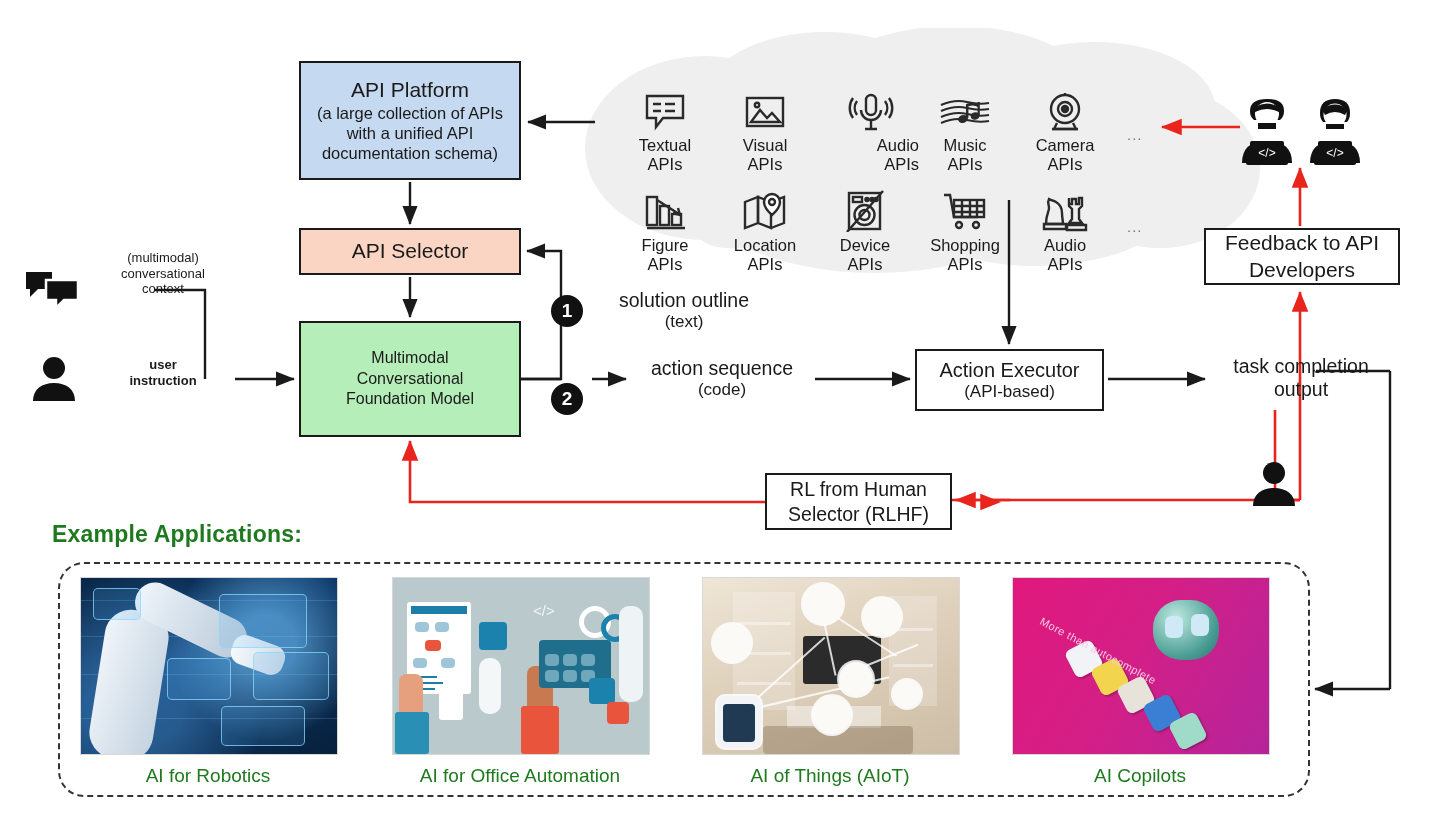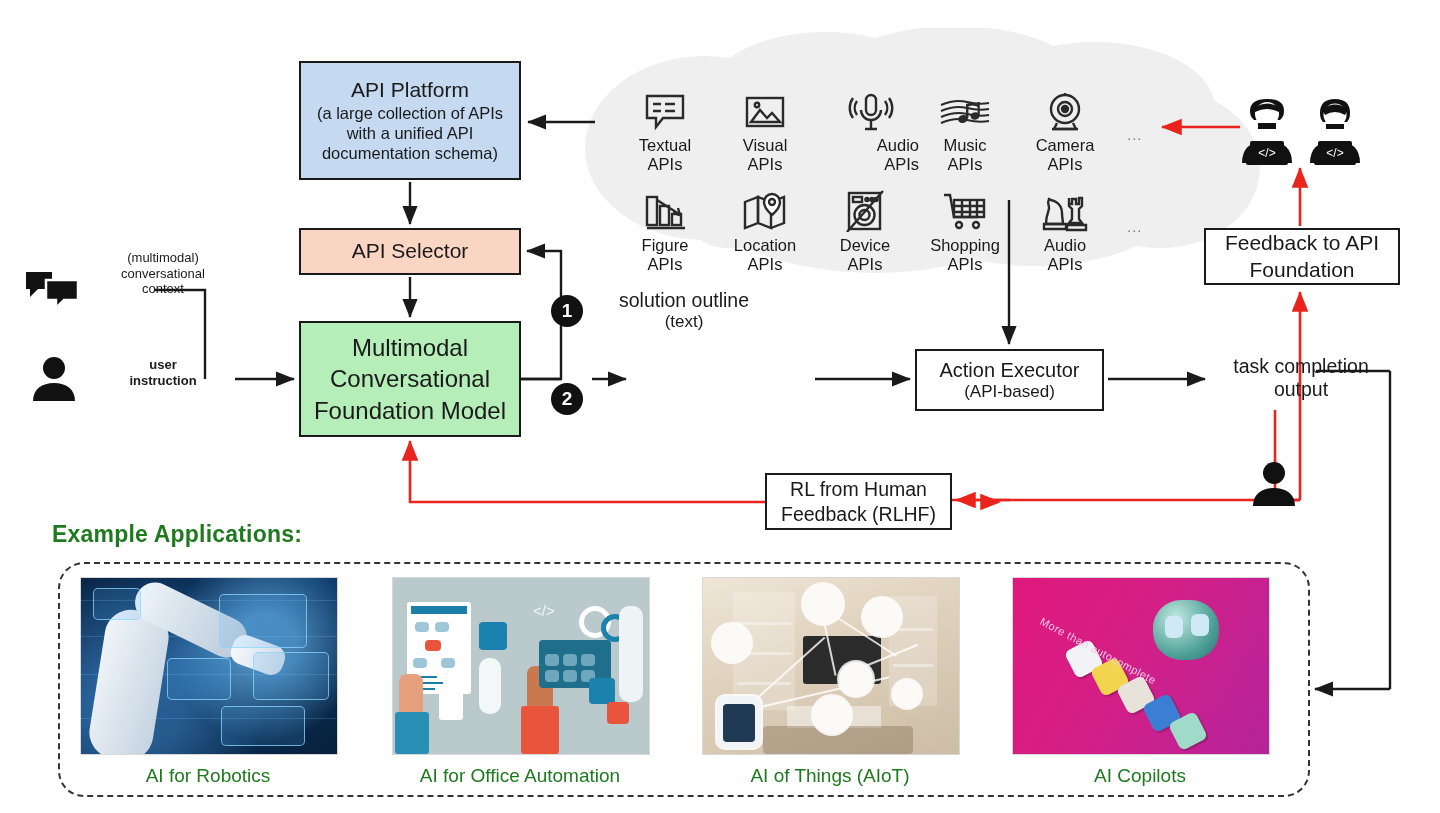--- a/index.html
+++ b/index.html
@@ -12,21 +12,21 @@
        justify-content:center;text-align:center;line-height:1.16;}
   .box.bordered{border:2.5px solid #1a1a1a;}
 
   #api-platform{left:299px;top:61px;width:222px;height:119px;background:#c5d9f1;
                 border:2.5px solid #1a1a1a;flex-direction:column;}
   #api-platform .t1{font-size:21px;margin-bottom:2px;}
   #api-platform .t2{font-size:16.5px;line-height:1.2;}
 
   #api-selector{left:299px;top:228px;width:222px;height:47px;background:#fbd5c4;font-size:21px;}
   #mcfm{left:299px;top:321px;width:222px;height:116px;background:#b5eeb8;
-        font-size:24px;flex-direction:column;line-height:1.3;}
+        font-size:16px;flex-direction:column;line-height:1.3;}
   #action-executor{left:915px;top:349px;width:189px;height:62px;background:#fff;
                    flex-direction:column;}
   #action-executor .t1{font-size:20px;}
   #action-executor .t2{font-size:17px;}
   #feedback-dev{left:1204px;top:228px;width:196px;height:57px;background:#fff;
                 font-size:21px;flex-direction:column;line-height:1.25;}
   #rlhf{left:765px;top:473px;width:187px;height:57px;background:#fff;
         font-size:19.5px;flex-direction:column;line-height:1.25;}
 
   .cloud{position:absolute;left:575px;top:28px;width:700px;height:250px;}
@@ -351,26 +351,26 @@
     <span>Foundation  Model</span>
   </div>
 
   <div class="box bordered" id="action-executor">
     <span class="t1">Action Executor</span>
     <span class="t2">(API-based)</span>
   </div>
 
   <div class="box bordered" id="feedback-dev">
     <span>Feedback to API</span>
-    <span>Foundation</span>
+    <span>Developers</span>
   </div>
 
   <div class="box bordered" id="rlhf">
     <span>RL from Human</span>
-    <span>Feedback (RLHF)</span>
+    <span>Selector (RLHF)</span>
   </div>
 
   <div style="position:absolute;left:24px;top:268px;">
     <svg width="56" height="42" viewBox="0 0 56 42">
         <g fill="#111">
       <path d="M2 4h26v17H14l-8 8v-8H2z"></path>
           <path d="M22 12h32v20H40l-8 8v-8H22z" stroke="#fff" stroke-width="2.5"></path>
     </g>
       </svg>
   </div>
@@ -393,20 +393,24 @@
     <span>instruction</span>
   </div>
 
   <div class="badge" style="left:551px;top:295px;">1</div>
   <div class="flabel" style="left:594px;top:289px;width:180px;">
     <span class="big">solution outline</span><br>
     <span class="small">(text)</span>
   </div>
 
   <div class="badge" style="left:551px;top:383px;">2</div>
+  <div class="flabel" style="left:629px;top:357px;width:186px;">
+    <span class="big">action sequence</span><br>
+    <span class="small">(code)</span>
+  </div>
 
   <div class="flabel" style="left:1208px;top:355px;width:186px;">
     <span class="big">task completion</span><br>
     <span class="big">output</span>
   </div>
 
   <div style="position:absolute;left:1236px;top:97px;">
     <svg width="62" height="70" viewBox="0 0 62 70">
         <g fill="#111">
       <path d="M14 14q0-12 17-12t17 12q0 6-4 9H18q-4-3-4-9z"></path>

